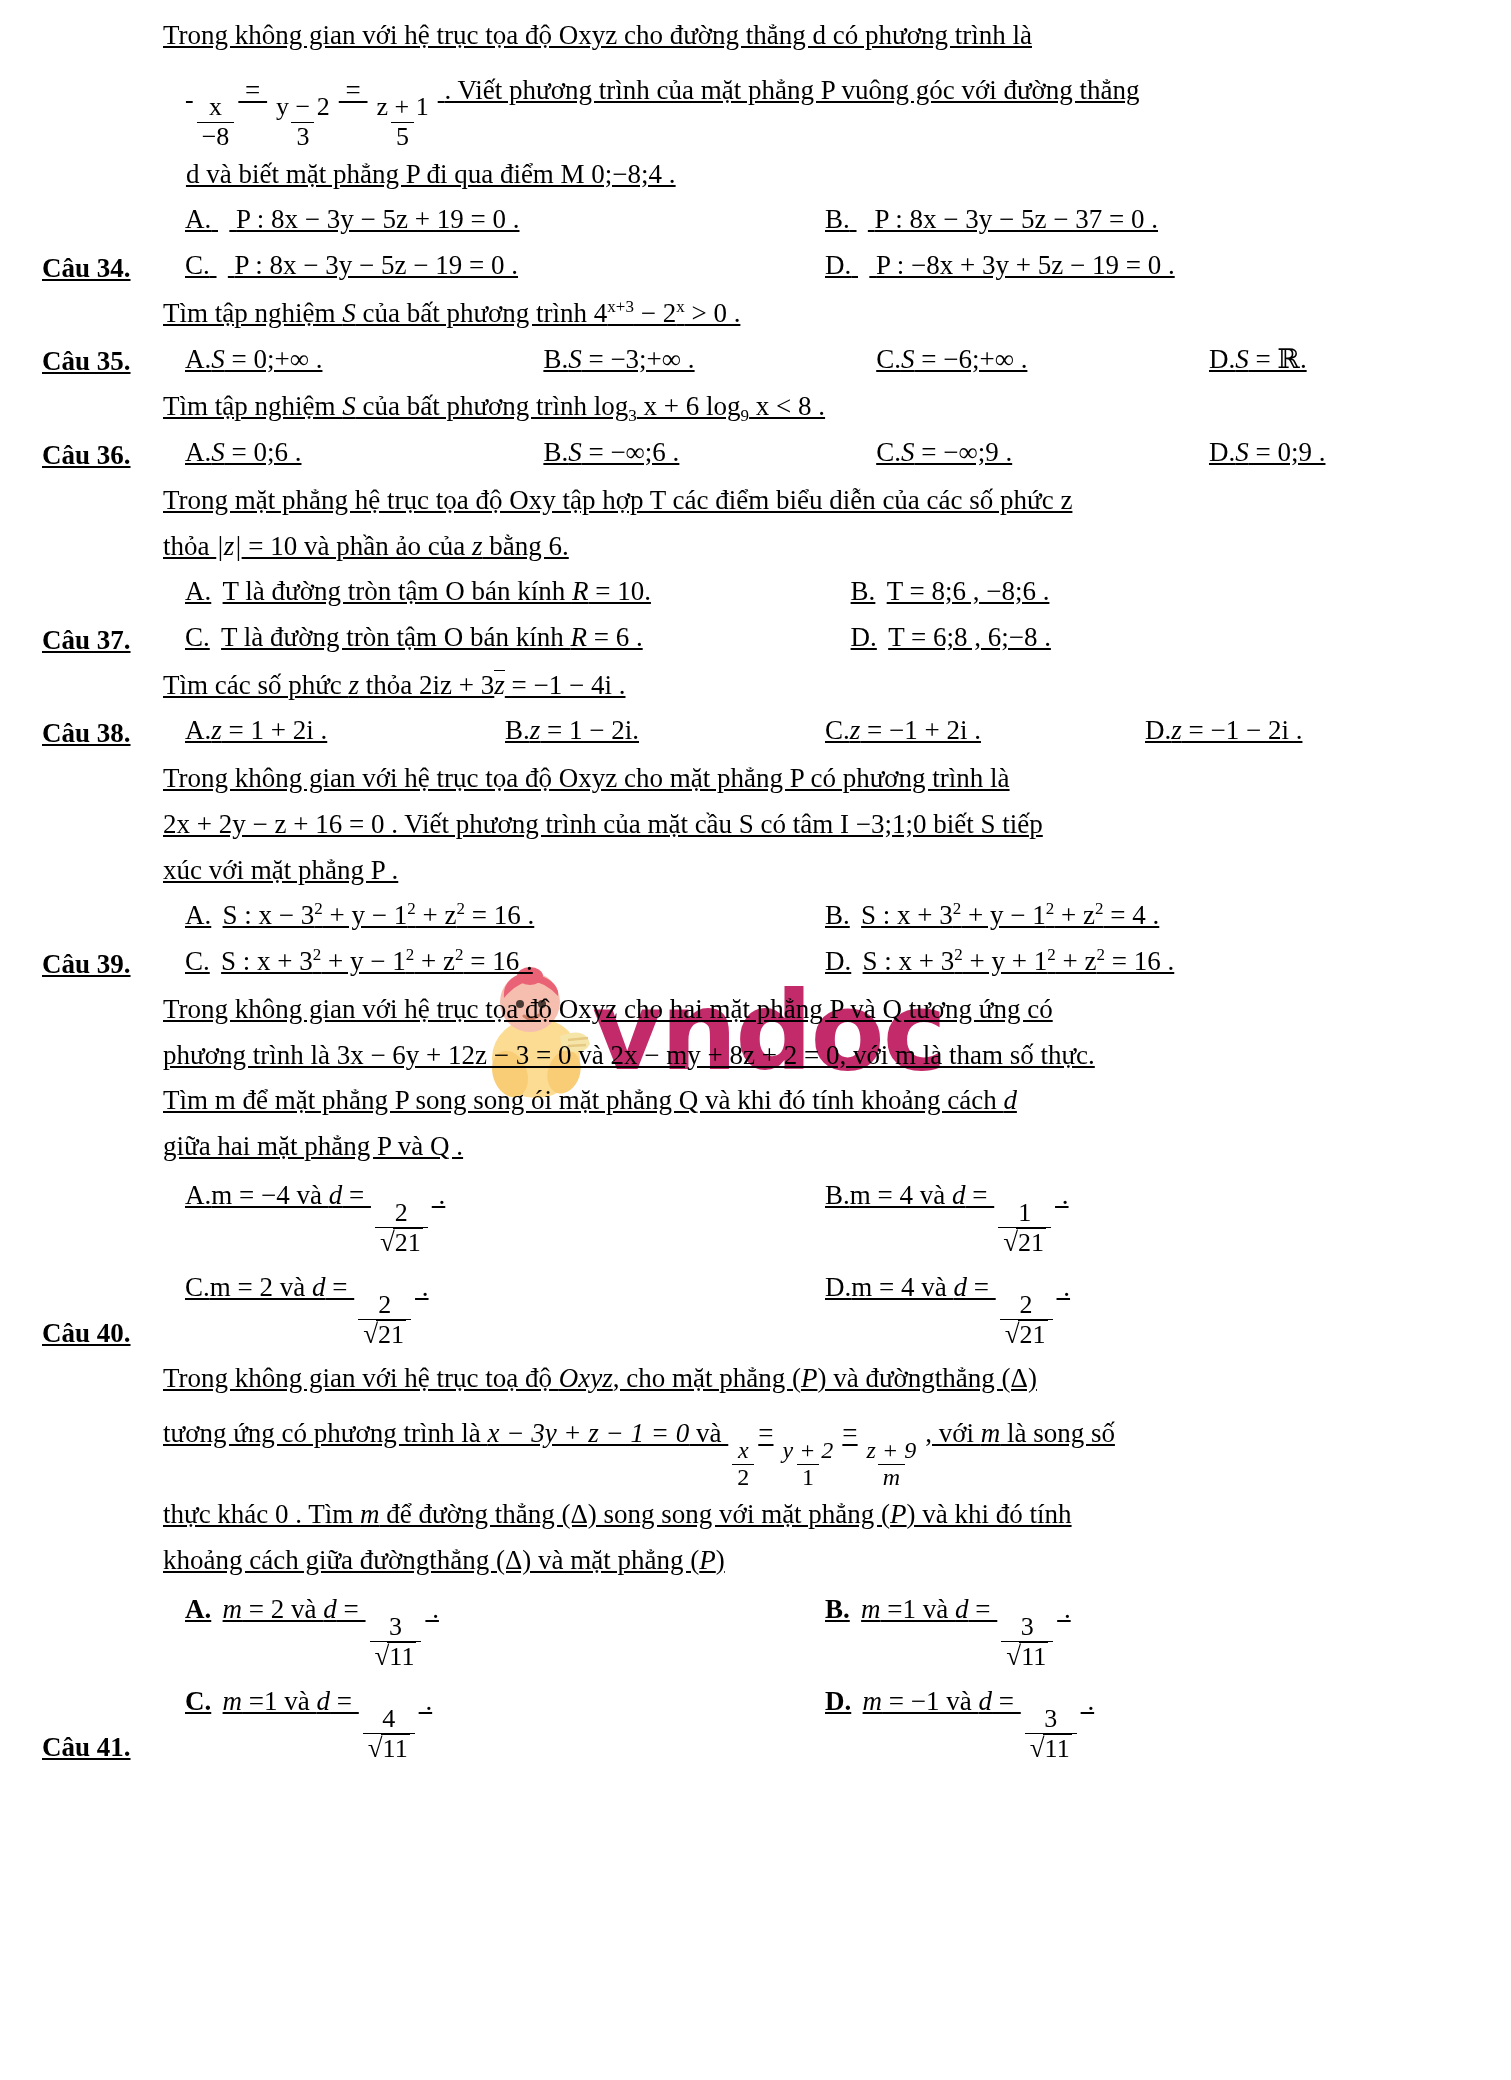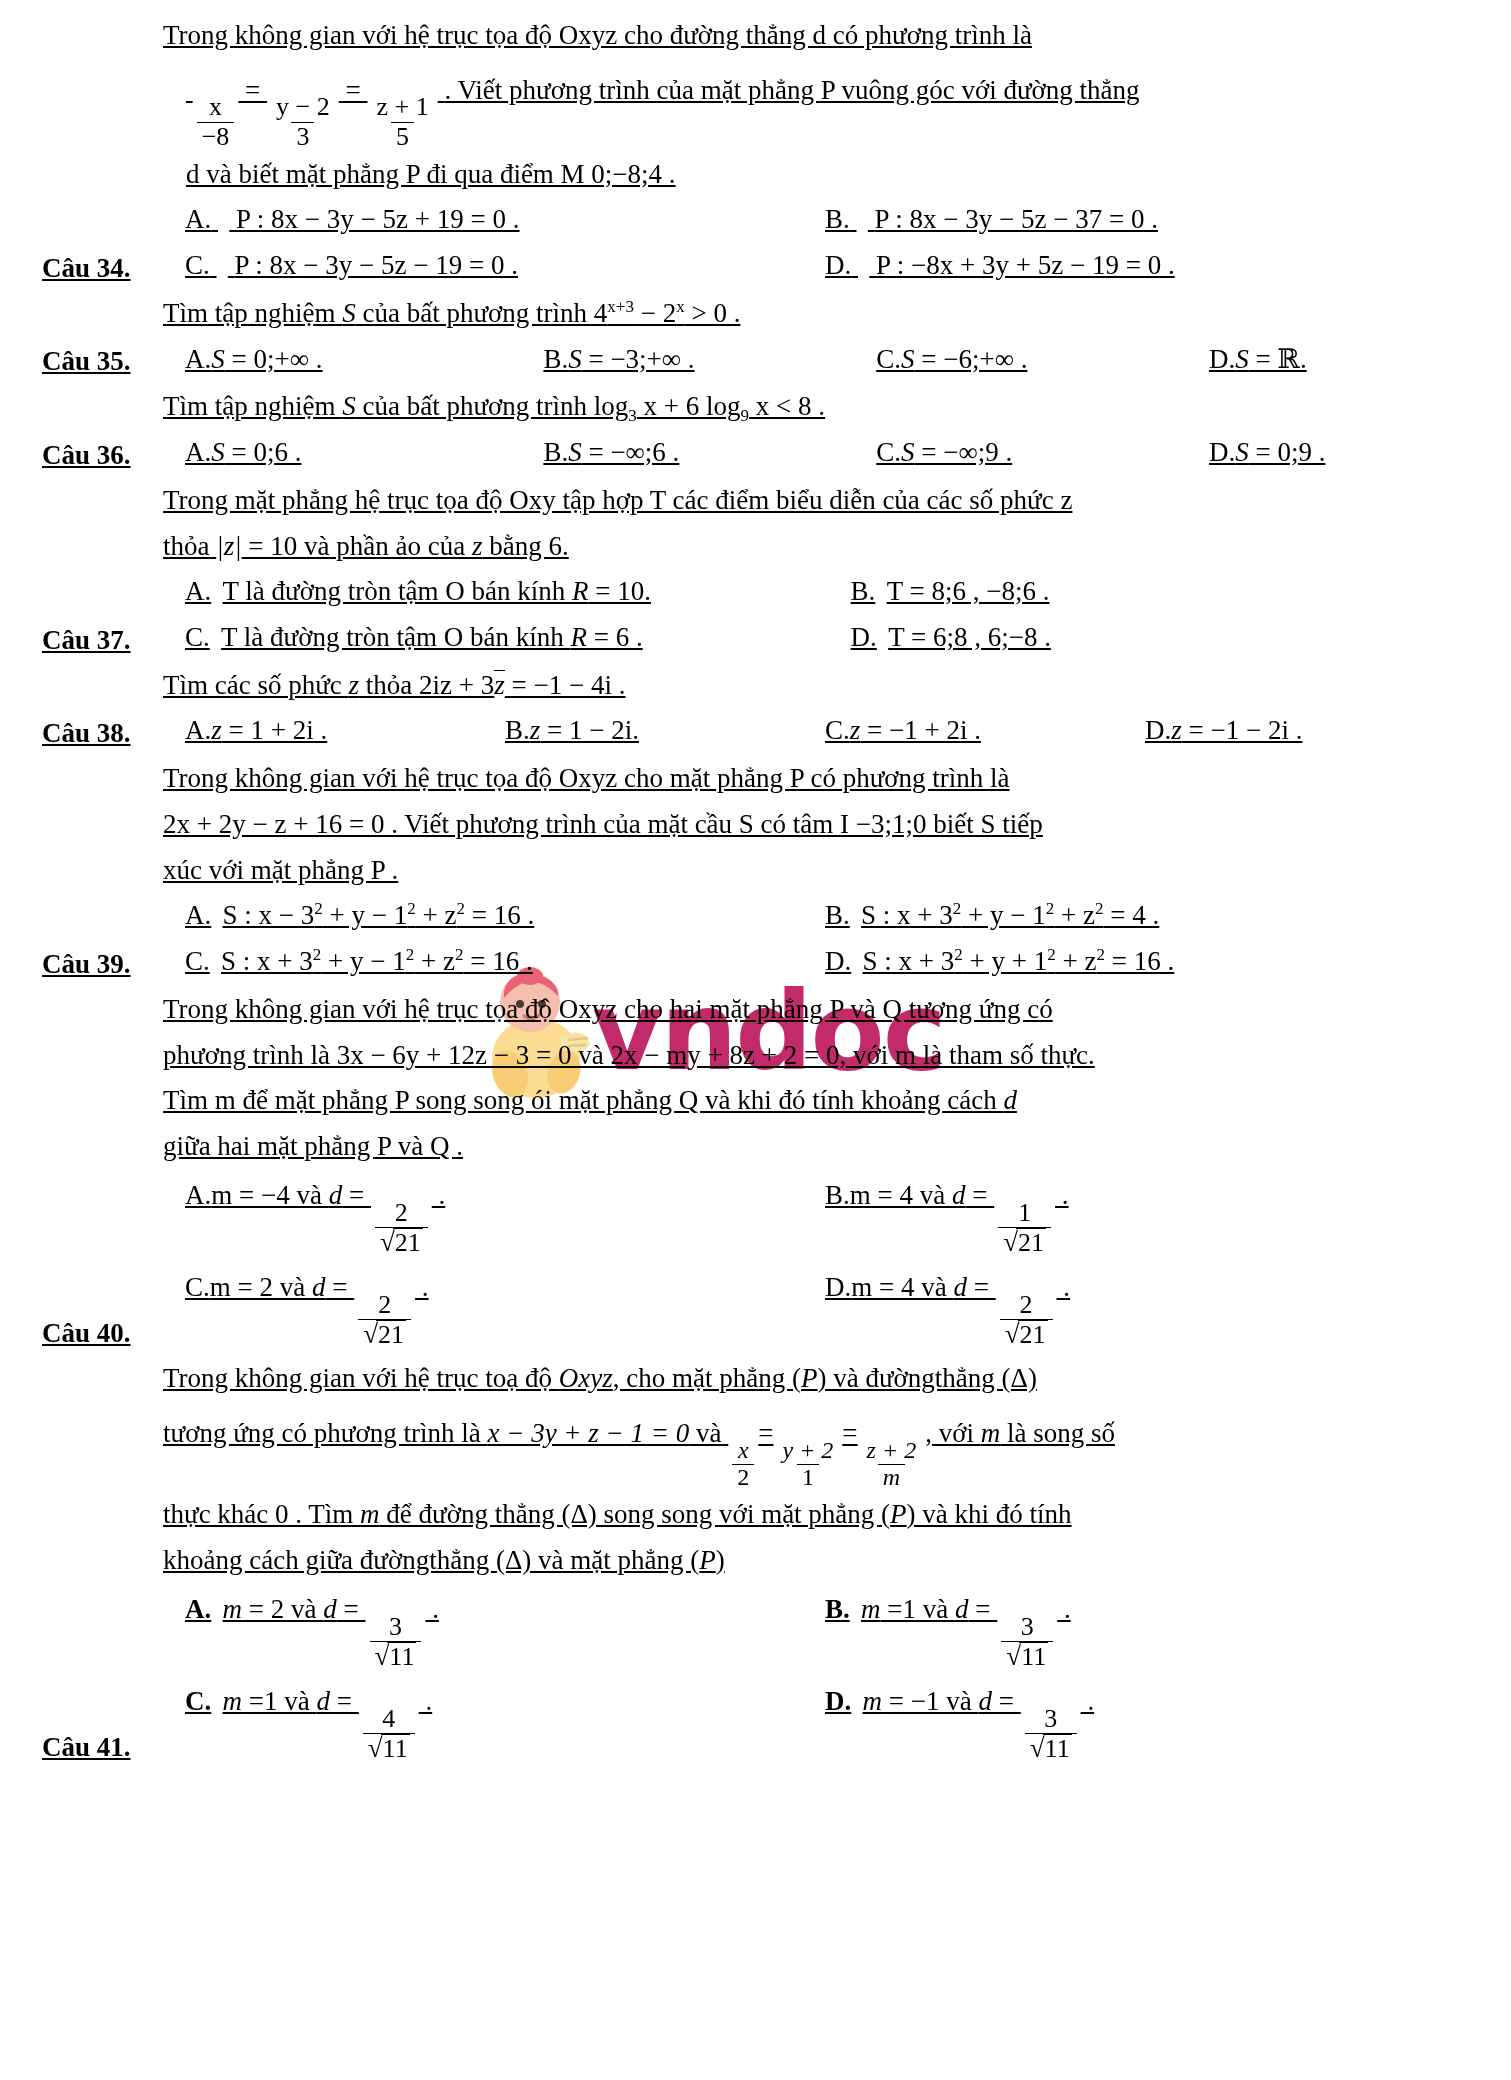--- a/index.html
+++ b/index.html
@@ -370,21 +370,21 @@
         <span>Trong không gian với hệ trục toạ độ </span><span class="ital">Oxyz</span><span>, cho mặt phẳng (</span><span class="ital">P</span><span>) và đườngthẳng (Δ)</span>
       </div>
       <div class="line tall nojust">
         <span>tương ứng có phương trình là  </span><span class="ital">x − 3y + z − 1 = 0</span><span>  và </span><span class="frac sm">
             <span class="num ital">x</span>
             <span class="den">2</span>
           </span>=<span class="frac sm">
             <span class="num ital">y + 2</span>
             <span class="den">1</span>
           </span>=<span class="frac sm">
-            <span class="num ital">z + 2</span>
+            <span class="num ital">z + 9</span>
             <span class="den ital">m</span>
           </span><span>, với  </span><span class="ital">m</span><span>  là song số</span>
       </div>
       <div class="line">
         <span>thực khác  0 . Tìm  </span><span class="ital">m</span><span>  để đường thẳng (Δ)  song song với mặt phẳng (</span><span class="ital">P</span><span>) và khi đó tính</span>
       </div>
       <div class="line nojust">
         <span>khoảng cách giữa đườngthẳng (Δ) và mặt phẳng (</span><span class="ital">P</span><span>)</span>
       </div>
 

